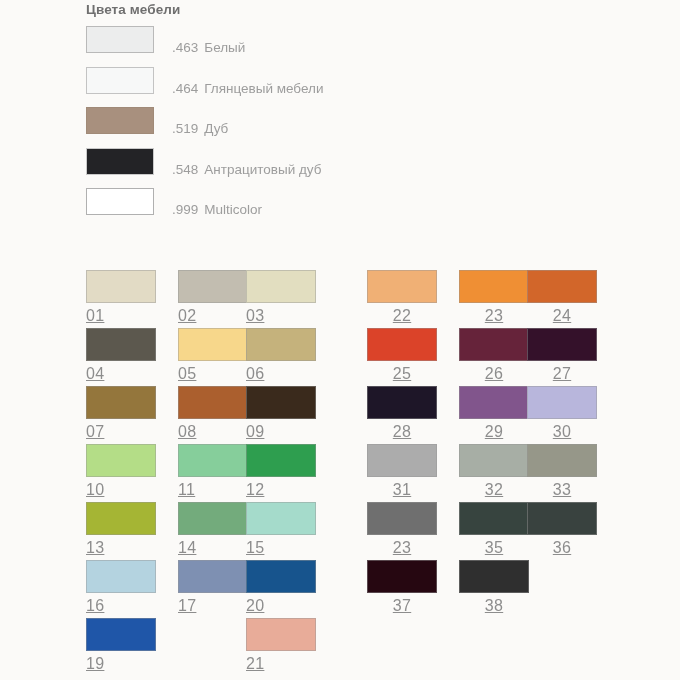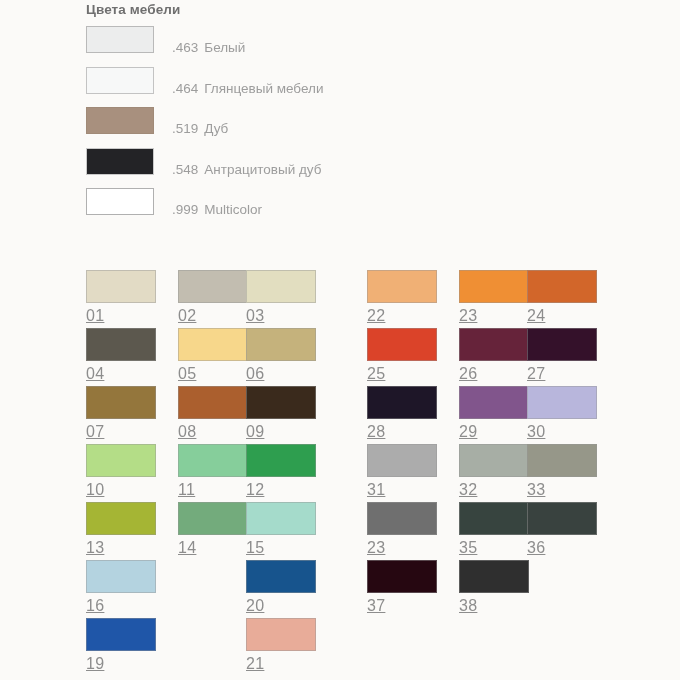--- a/index.html
+++ b/index.html
@@ -61,21 +61,21 @@
     position: absolute;
     left: 0;
     top: 270px;
     width: 680px;
   }
   .grid-col {
     position: absolute;
     top: 0;
   }
   #col-left  { left: 86px; }
-  #col-right { left: 367px; }
+  #col-right { left: 367px; text-align: center; }
 
   .grid-row {
     position: relative;
     height: 58px;
     width: 235px;
   }
   .cell {
     position: absolute;
     top: 0;
     width: 70px;
@@ -198,20 +198,24 @@
         <div class="cell cell-2">
           <div class="swatch" style="background: rgb(165, 219, 203);"></div>
           <div class="swatch-label">15</div>
         </div>
       </div>
       <div class="grid-row">
         <div class="cell cell-0">
           <div class="swatch" style="background: rgb(180, 211, 224);"></div>
           <div class="swatch-label">16</div>
         </div>
+        <div class="cell cell-1">
+          <div class="swatch" style="background: rgb(126, 144, 178);"></div>
+          <div class="swatch-label">17</div>
+        </div>
         <div class="cell cell-2">
           <div class="swatch" style="background: rgb(23, 84, 141);"></div>
           <div class="swatch-label">20</div>
         </div>
       </div>
       <div class="grid-row">
         <div class="cell cell-0">
           <div class="swatch" style="background: rgb(31, 86, 168);"></div>
           <div class="swatch-label">19</div>
         </div>

